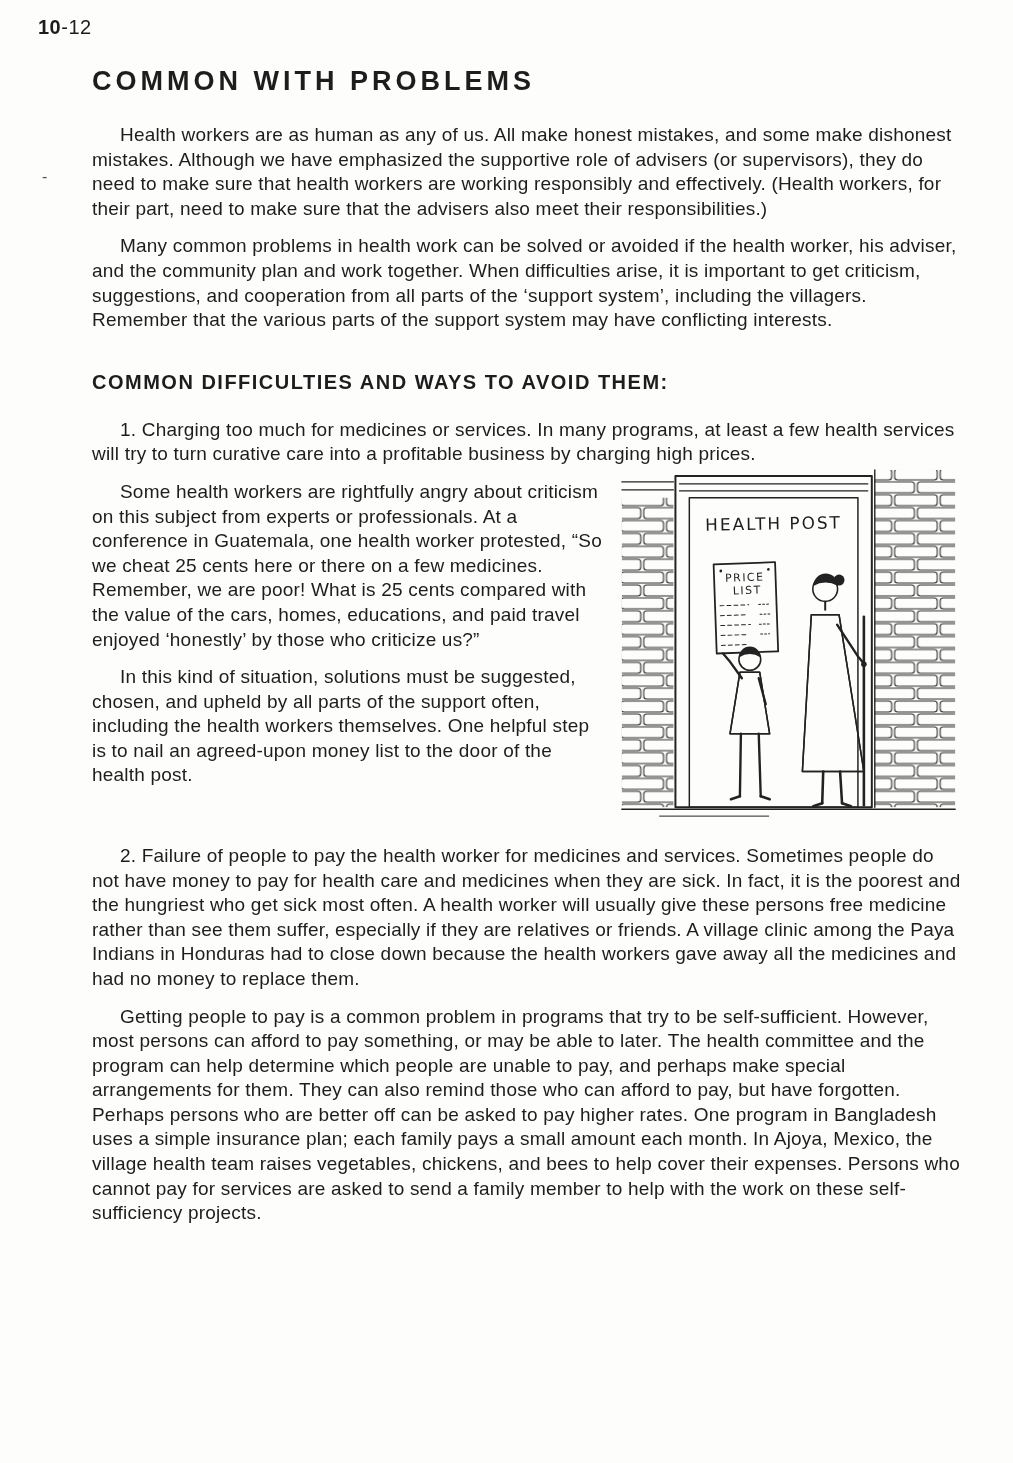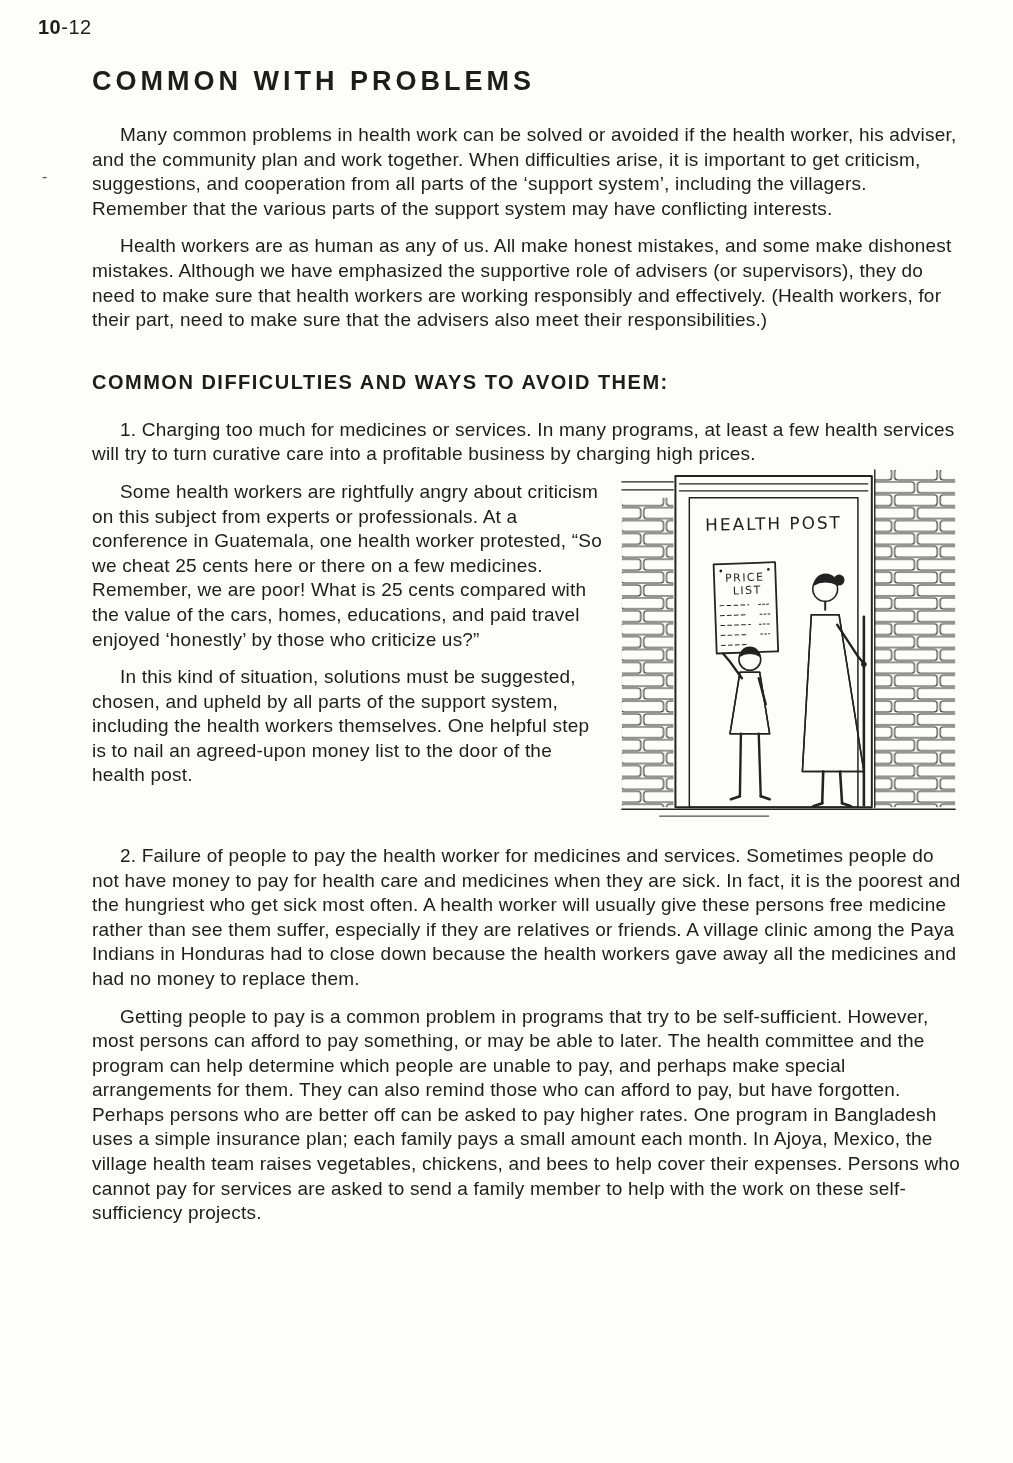--- a/index.html
+++ b/index.html
@@ -70,23 +70,23 @@
 <div class="page">
 
   <div class="page-number"><span class="pn-bold">10</span><span>-12</span></div>
 
   <div class="stray-mark">-</div>
 
   <div class="content">
 
     <h1 class="page-title">COMMON WITH PROBLEMS</h1>
 
+    <p>Health workers are as human as any of us. All make honest mistakes, and some make dishonest mistakes. Although we have emphasized the supportive role of advisers (or supervisors), they do need to make sure that health workers are working responsibly and effectively. (Health workers, for their part, need to make sure that the advisers also meet their responsibilities.)</p>
+
     <p>Many common problems in health work can be solved or avoided if the health worker, his adviser, and the community plan and work together. When difficulties arise, it is important to get criticism, suggestions, and cooperation from all parts of the ‘support system’, including the villagers. Remember that the various parts of the support system may have conflicting interests.</p>
-
-    <p>Health workers are as human as any of us. All make honest mistakes, and some make dishonest mistakes. Although we have emphasized the supportive role of advisers (or supervisors), they do need to make sure that health workers are working responsibly and effectively. (Health workers, for their part, need to make sure that the advisers also meet their responsibilities.)</p>
 
     <h2 class="section-heading">COMMON DIFFICULTIES AND WAYS TO AVOID THEM:</h2>
 
     <p><span class="b">1. Charging too much for medicines or services.</span><span> In many programs, at least a few health services will try to turn curative care into a profitable business by charging high prices.</span></p>
 
     <div class="wrap-section">
 
       <div class="illustration">
         <svg viewBox="0 0 340 365" xmlns="http://www.w3.org/2000/svg">
           <defs>
@@ -166,21 +166,21 @@
             <path d="M219 158 L240 190 L246 197" class="ink" stroke-width="2.4"></path>
             <circle cx="246" cy="198" r="2.8" fill="#222"></circle>
             <path d="M205 306 L204 338 M222 306 L224 338" class="ink" stroke-width="2.6"></path>
             <path d="M204 338 L195 341 M224 338 L233 341" class="ink" stroke-width="2.8"></path>
           </g>
         </svg>
       </div>
 
       <p>Some health workers are rightfully angry about criticism on this subject from experts or professionals. At a conference in Guatemala, one health worker protested, “So we cheat 25 cents here or there on a few medicines. Remember, we are poor! What is 25 cents compared with the value of the cars, homes, educations, and paid travel enjoyed ‘honestly’ by those who criticize us?”</p>
 
-      <p><span>In this kind of situation, solutions must be suggested, chosen, and upheld by all parts of the support system, including the health workers themselves. One helpful step is to </span><span class="b">nail an agreed-upon money list to the door of the health post.</span></p>
+      <p><span>In this kind of situation, solutions must be suggested, chosen, and upheld by all parts of the support often, including the health workers themselves. One helpful step is to </span><span class="b">nail an agreed-upon money list to the door of the health post.</span></p>
 
     </div>
 
     <p class="item2-start"><span class="b">2. Failure of people to pay the health worker for medicines and services.</span><span> Sometimes people do not have money to pay for health care and medicines when they are sick. In fact, it is the poorest and the hungriest who get sick most often. A health worker will usually give these persons free medicine rather than see them suffer, especially if they are relatives or friends. A village clinic among the Paya Indians in Honduras had to close down because the health workers gave away all the medicines and had no money to replace them.</span></p>
 
     <p>Getting people to pay is a common problem in programs that try to be self-sufficient. However, most persons can afford to pay something, or may be able to later. The health committee and the program can help determine which people are unable to pay, and perhaps make special arrangements for them. They can also remind those who can afford to pay, but have forgotten. Perhaps persons who are better off can be asked to pay higher rates. One program in Bangladesh uses a simple insurance plan; each family pays a small amount each month. In Ajoya, Mexico, the village health team raises vegetables, chickens, and bees to help cover their expenses. Persons who cannot pay for services are asked to send a family member to help with the work on these self-sufficiency projects.</p>
 
   </div>
 
 

